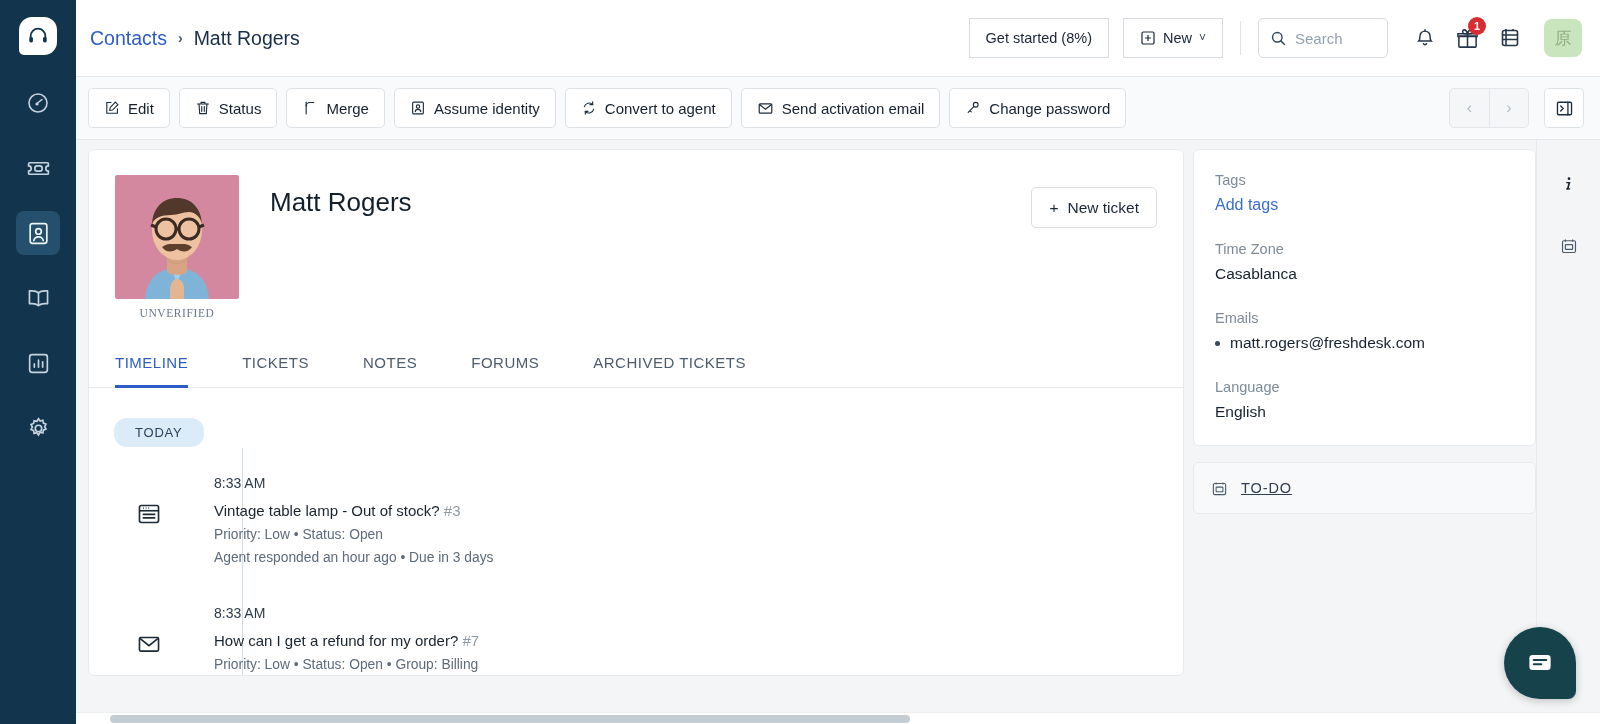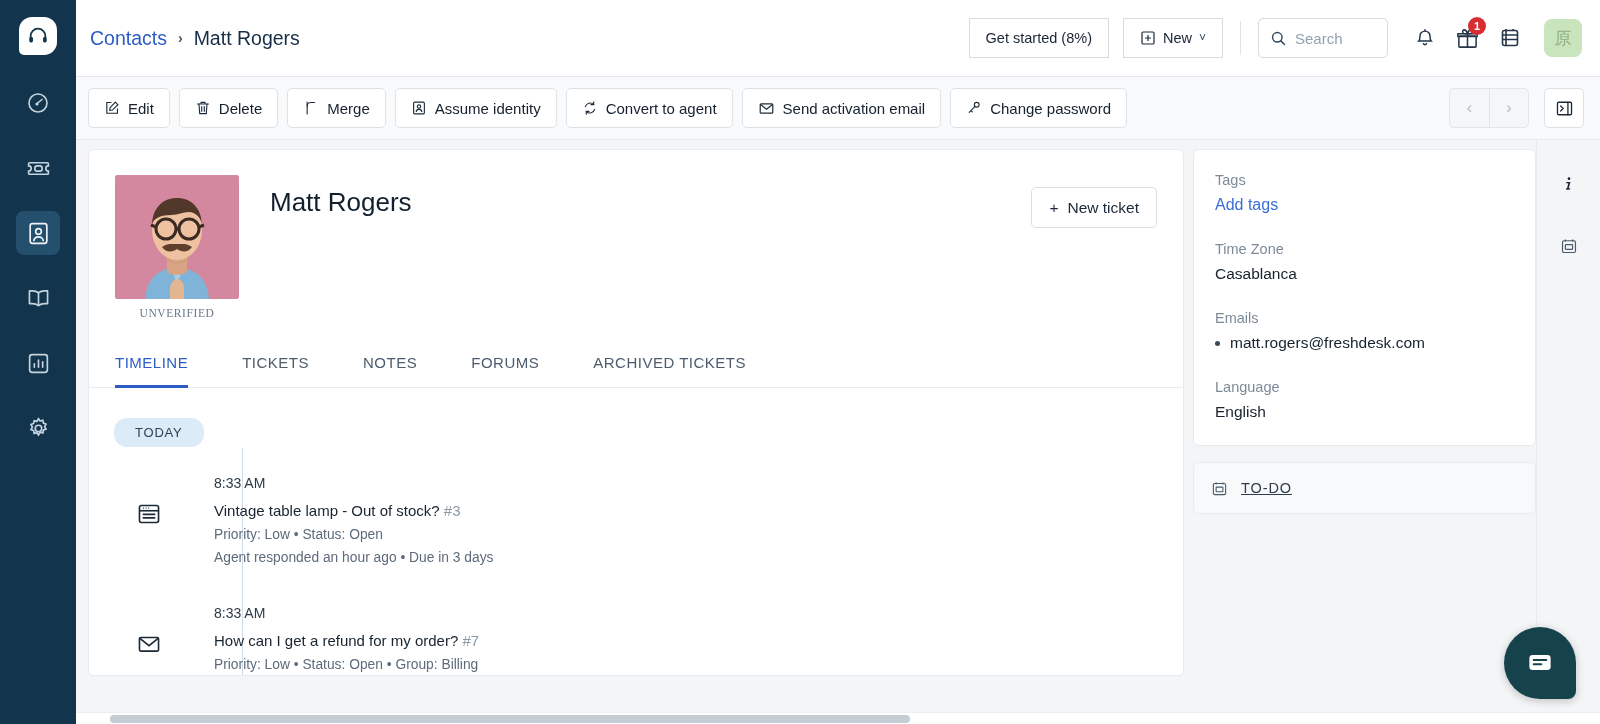--- a/index.html
+++ b/index.html
@@ -361,21 +361,21 @@
           </svg>
           <span>Edit</span>
         </button>
 
         <button class="tb-btn">
           <svg width="16" height="16" viewBox="0 0 20 20" fill="none" stroke="#1c2b3a" stroke-width="1.4" stroke-linecap="round">
             <path d="M3.2 5h13.6M7.6 5V2.9h4.8V5"></path>
             <path d="M5 5l.9 12h8.2L15 5"></path>
             <path d="M8.4 8.2v6M11.6 8.2v6"></path>
           </svg>
-          <span>Delete</span>
+          <span>Status</span>
         </button>
 
         <button class="tb-btn">
           <svg width="16" height="16" viewBox="0 0 20 20" fill="none" stroke="#1c2b3a" stroke-width="1.4" stroke-linecap="round">
             <path d="M5.2 2.6v14.8"></path>
             <path d="M5.2 7.6c0-2.6 2-4.4 4.6-4.4h4.8"></path>
           </svg>
           <span>Merge</span>
         </button>
 

